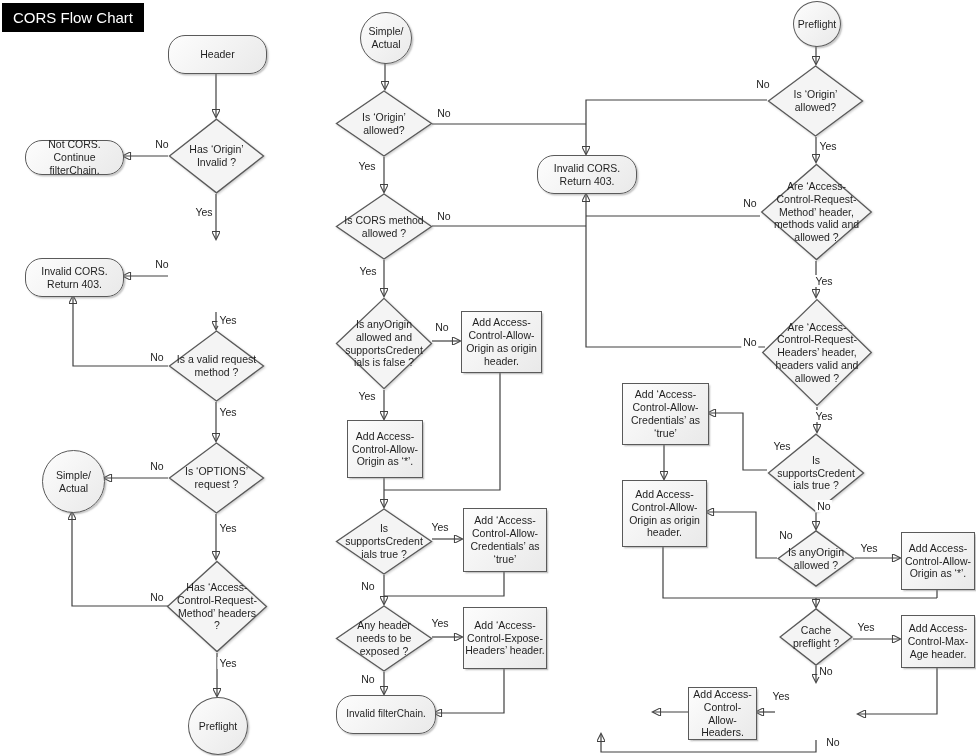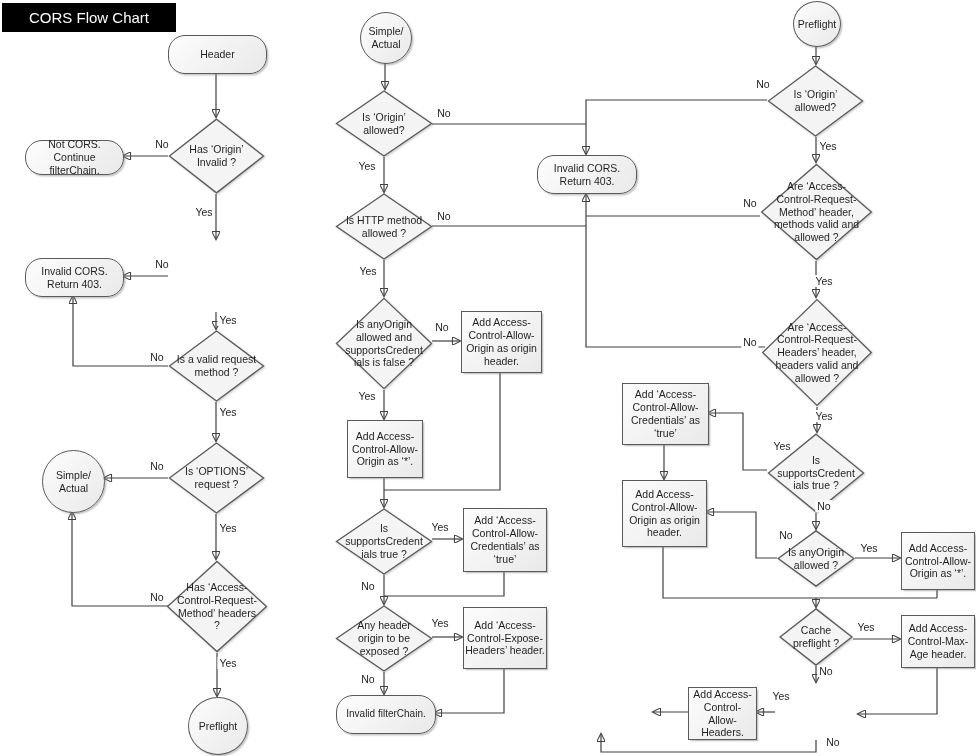--- a/index.html
+++ b/index.html
@@ -1,19 +1,19 @@
 <!DOCTYPE html>
 <html><head>
 <meta charset="utf-8">
 <style>
   html,body{margin:0;padding:0;background:#fff;}
   .stage{position:relative;width:976px;height:756px;background:#ffffff;overflow:hidden;
          font-family:"Liberation Sans",sans-serif;color:#1f1f1f;}
   .title{position:absolute;left:2px;top:3px;background:#000;color:#fff;
-         font-size:15px;padding:6px 27px;z-index:4;}
+         font-size:15px;padding:6px 11px;z-index:4;}
   .edges{position:absolute;left:0;top:0;width:976px;height:756px;z-index:1;}
   .edges path{fill:none;stroke:#404040;stroke-width:1.2;}
   .node{position:absolute;display:flex;align-items:center;justify-content:center;
         text-align:center;white-space:pre-line;font-size:10.5px;line-height:1.22;z-index:2;}
   .nlabel{position:relative;z-index:2;display:block;width:100%;}
   .term,.proc,.circ{background:linear-gradient(135deg,#fdfdfd,#e9e9e9);
         border:1.3px solid #5a5a5a;box-shadow:1.5px 1.5px 1.5px rgba(130,130,130,.45);}
   .term{border-radius:17px;}
   .circ{border-radius:50%;}
   .diamond .dshape{position:absolute;left:0;top:0;width:100%;height:100%;overflow:visible;
@@ -109,21 +109,21 @@
   <div class="node circ" style="left:188px;top:697px;width:58px;height:56px"><span class="nlabel">Preflight</span></div>
 
   <div class="node circ" style="left:360px;top:12px;width:50px;height:50px"><span class="nlabel">Simple/
 Actual</span></div>
   <div class="node diamond" style="left:335px;top:90px;width:98px;height:67px"><svg class="dshape" viewBox="0 0 100 100" preserveAspectRatio="none">
         <polygon points="50,1.5 98.5,50 50,98.5 1.5,50"></polygon>
       </svg><span class="nlabel">Is ‘Origin’
 allowed?</span></div>
   <div class="node diamond" style="left:335px;top:193px;width:98px;height:67px"><svg class="dshape" viewBox="0 0 100 100" preserveAspectRatio="none">
         <polygon points="50,1.5 98.5,50 50,98.5 1.5,50"></polygon>
-      </svg><span class="nlabel">Is HTTP method
+      </svg><span class="nlabel">Is CORS method
 allowed ?</span></div>
   <div class="node term" style="left:537px;top:155px;width:98px;height:37px"><span class="nlabel">Invalid CORS.
 Return 403.</span></div>
   <div class="node diamond" style="left:335px;top:297px;width:98px;height:93px"><svg class="dshape" viewBox="0 0 100 100" preserveAspectRatio="none">
         <polygon points="50,1.5 98.5,50 50,98.5 1.5,50"></polygon>
       </svg><span class="nlabel">Is anyOrigin
 allowed and
 supportsCredent
 ials is false ?</span></div>
   <div class="node proc" style="left:461px;top:311px;width:79px;height:60px"><span class="nlabel">Add Access-
@@ -138,21 +138,21 @@
       </svg><span class="nlabel">Is
 supportsCredent
 ials true ?</span></div>
   <div class="node proc" style="left:463px;top:508px;width:82px;height:62px"><span class="nlabel">Add ‘Access-
 Control-Allow-
 Credentials’ as
 ‘true’</span></div>
   <div class="node diamond" style="left:335px;top:605px;width:98px;height:67px"><svg class="dshape" viewBox="0 0 100 100" preserveAspectRatio="none">
         <polygon points="50,1.5 98.5,50 50,98.5 1.5,50"></polygon>
       </svg><span class="nlabel">Any header
-origin to be
+needs to be
 exposed ?</span></div>
   <div class="node proc" style="left:463px;top:607px;width:82px;height:60px"><span class="nlabel">Add ‘Access-
 Control-Expose-
 Headers’ header.</span></div>
   <div class="node term fs10" style="left:336px;top:695px;width:98px;height:37px"><span class="nlabel">Invalid filterChain.</span></div>
 
   <div class="node circ" style="left:793px;top:1px;width:46px;height:44px"><span class="nlabel">Preflight</span></div>
   <div class="node diamond" style="left:767px;top:65px;width:97px;height:72px"><svg class="dshape" viewBox="0 0 100 100" preserveAspectRatio="none">
         <polygon points="50,1.5 98.5,50 50,98.5 1.5,50"></polygon>
       </svg><span class="nlabel">Is ‘Origin’

